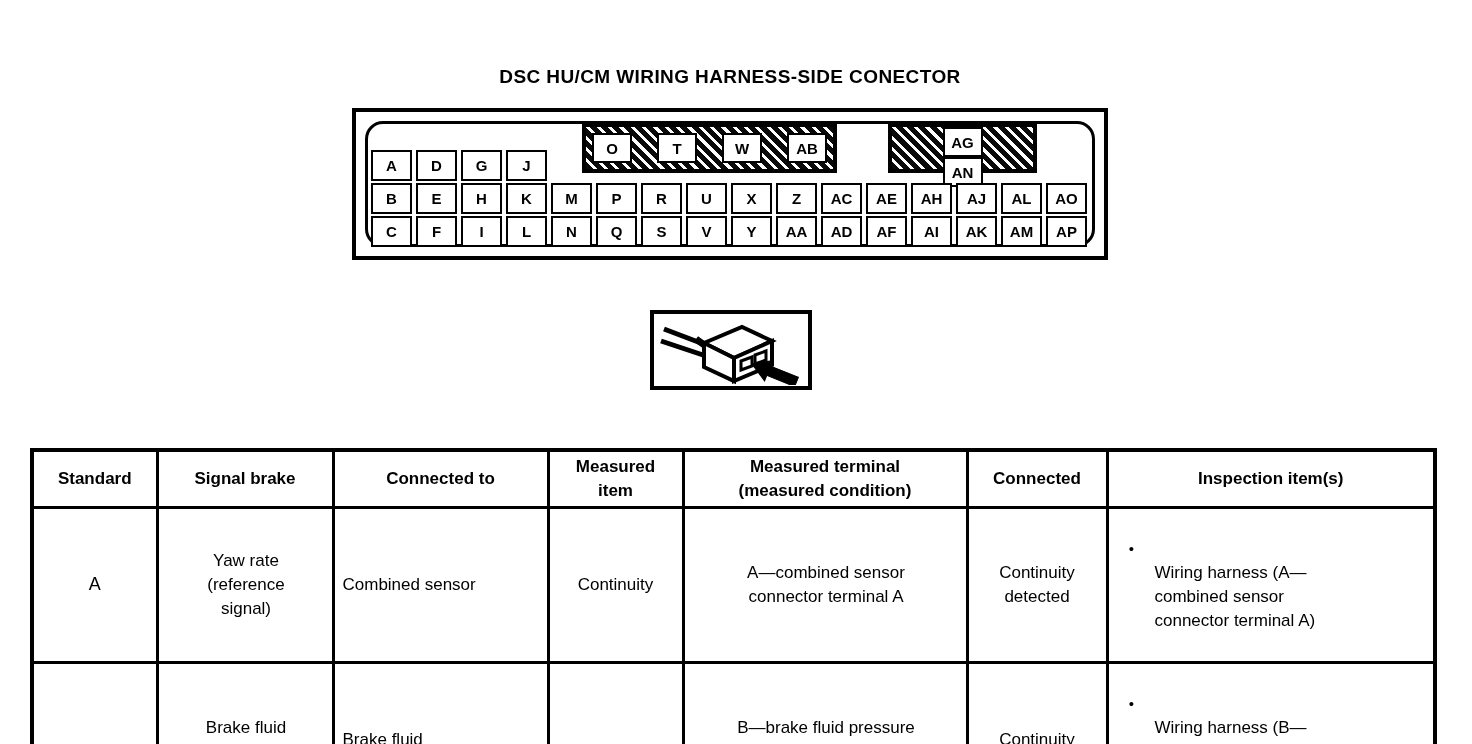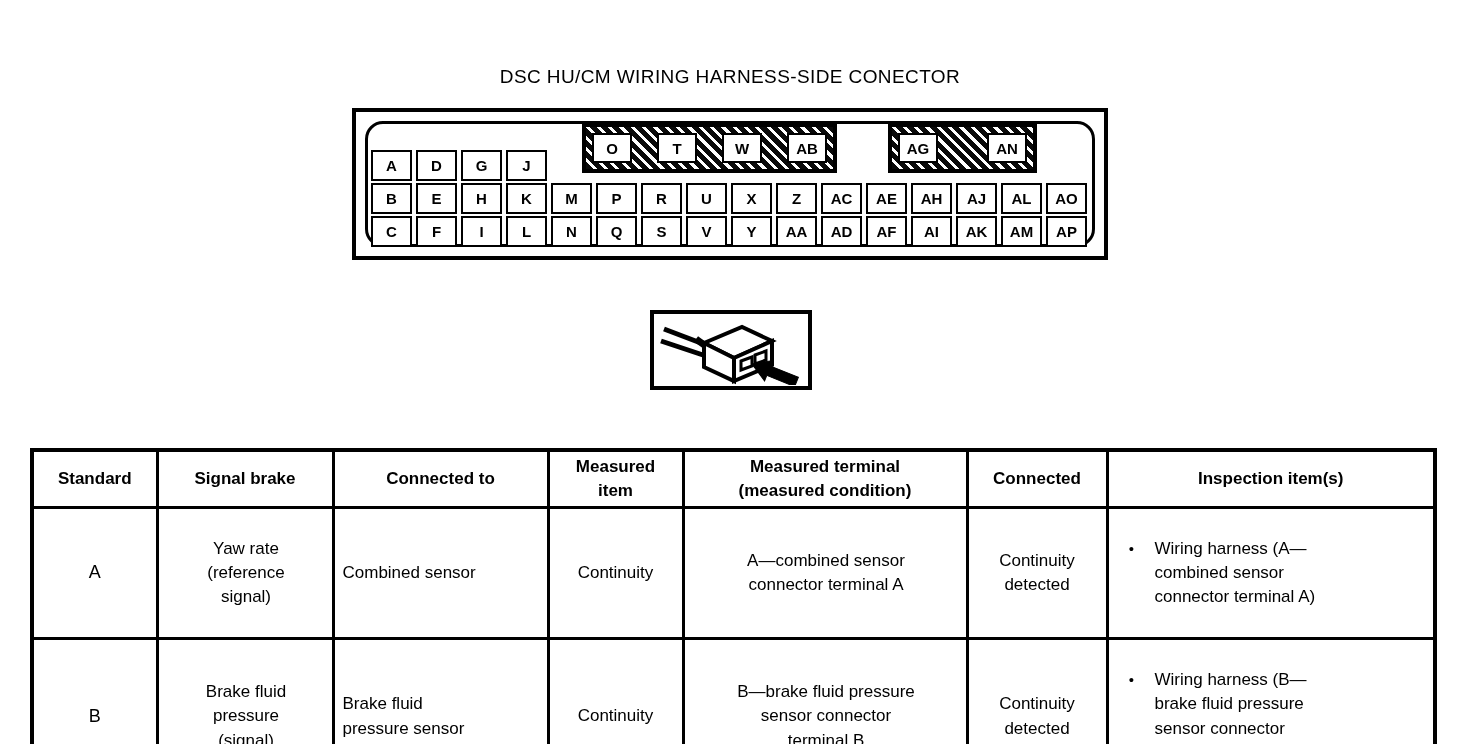--- a/index.html
+++ b/index.html
@@ -3,21 +3,21 @@
 <meta charset="utf-8">
 <style>
   * { margin:0; padding:0; box-sizing:border-box; }
   html,body { background:#ffffff; }
   body { font-family:"Liberation Sans", sans-serif; color:#000; }
   #page { position:relative; width:1472px; height:744px; background:#fff; overflow:hidden; }
 
   
   .diagram-title {
     position:absolute; left:352px; top:66px; width:756px;
-    text-align:center; font-size:19px; font-weight:normal; letter-spacing:0.4px;
+    text-align:center; font-size:19px; font-weight:bold; letter-spacing:0.4px;
     white-space:nowrap;
   }
   .conn-box {
     position:absolute; left:352px; top:108px; width:756px; height:152px;
     border:4px solid #000; background:#fff;
   }
   .conn-inner {
     position:absolute; inset:9px; border:3px solid #000; border-radius:18px;
   }
   .prow { position:absolute; display:flex; gap:4px; }
@@ -29,21 +29,21 @@
     display:flex; align-items:center; justify-content:center;
     font-size:15px; font-weight:bold; flex:0 0 auto;
   }
   .band {
     position:absolute; top:11px; height:50px;
     background:repeating-linear-gradient(45deg,#0a0a0a 0 5px,#fff 5px 8px);
     border:4px solid #000;
     display:flex; justify-content:space-between; align-items:center; padding:0 6px;
   }
   .band-1 { left:226px; width:255px; }
-  .band-2 { left:532px; width:149px; }
+  .band-2 { left:532px; width:149px;flex-direction:column; }
   .band-cell {
     width:40px; height:30px; border:2px solid #000; background:#fff;
     display:flex; align-items:center; justify-content:center;
     font-size:15px; font-weight:bold; flex:0 0 auto;
   }
 
   
   .icon-box {
     position:absolute; left:650px; top:310px; width:162px; height:80px;
     border:4px solid #000; background:#fff;
@@ -68,21 +68,21 @@
   tbody tr:nth-child(2) td { height:116px; }
   td.c-term  { text-align:center; font-size:18px; }
   td.c-signal{ text-align:center; padding:4px 6px 4px 8px; }
   td.c-conn  { text-align:left; padding:4px 6px 4px 8px; }
   td.c-mitem { text-align:center; padding:2px 4px; }
   td.c-mterm { text-align:center; padding:4px 6px 4px 8px; }
   td.c-std   { text-align:center; padding:2px 4px; }
   td.c-insp  { text-align:left; padding:4px 6px 4px 6px; }
   .bullet-row { display:flex; align-items:flex-start; }
   .bullet { flex:0 0 auto; width:18px; text-align:center; margin-left:8px; margin-right:14px; font-size:15px; line-height:24px; }
-  .bullet-text { flex:1 1 auto; white-space:pre-line; }
+  .bullet-text { flex:1 1 auto; white-space:pre-line;margin-top:24px; }
 </style>
 </head>
 <body>
 
 <div id="page">
 
   <div class="diagram-title">DSC HU/CM WIRING HARNESS-SIDE CONECTOR</div>
 
   <div class="conn-box">
     <div class="conn-inner"></div>

